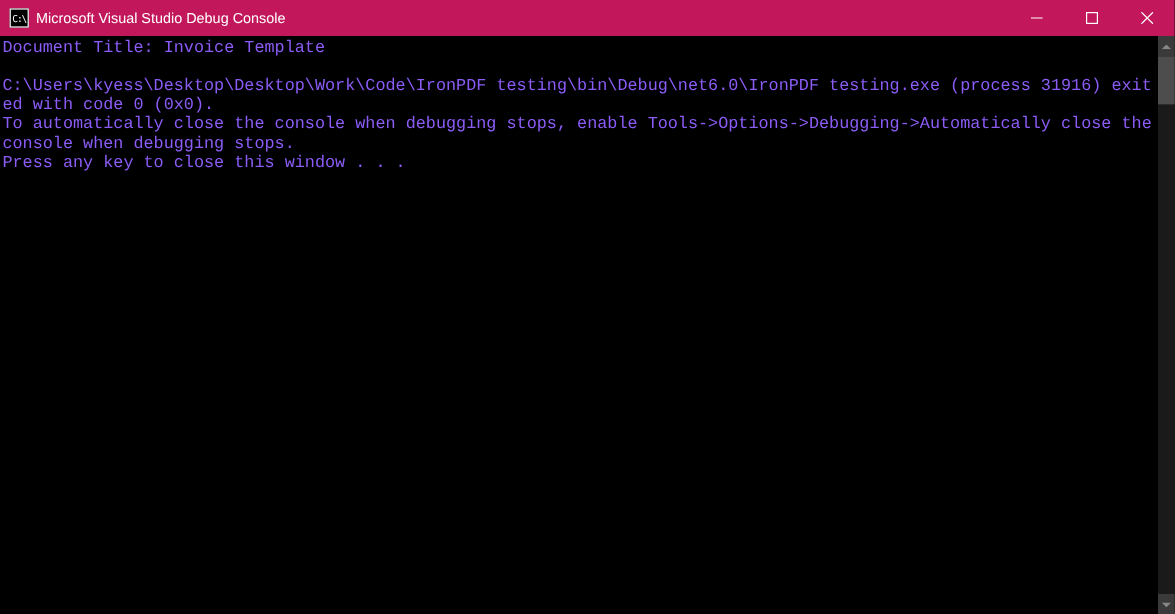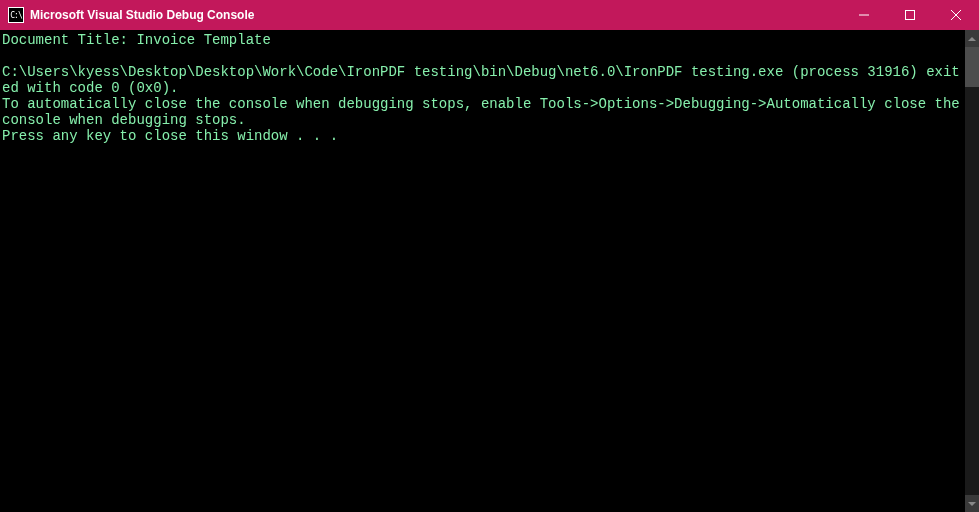--- a/index.html
+++ b/index.html
@@ -38,21 +38,20 @@
       align-items: center;
       justify-content: center;
       background: #000;
       border: 1px solid #fff;
       font-size: 8px;
       font-family: Consolas, monospace;
       letter-spacing: -1px;
     }
     .title-text {
       flex: 0 0 auto;
-      font-weight: bold;
     }
     .titlebar-spacer {
       flex: 1 1 auto;
     }
     .titlebar-btn {
       width: 46px;
       height: 30px;
       display: flex;
       align-items: center;
       justify-content: center;
@@ -63,21 +62,21 @@
     }
     .content-area {
       flex: 1 1 auto;
       display: flex;
       background: #000;
       position: relative;
     }
     .console {
       flex: 1 1 auto;
       background: #000;
-      color: #86efac;
+      color: #8b5cf6;
       font-family: Consolas, "Courier New", monospace;
       font-size: 14px;
       line-height: 16px;
       padding: 2px 0 0 2px;
       white-space: pre-wrap;
       word-break: break-all;
       overflow: hidden;
     }
     .scrollbar {
       width: 17px;

